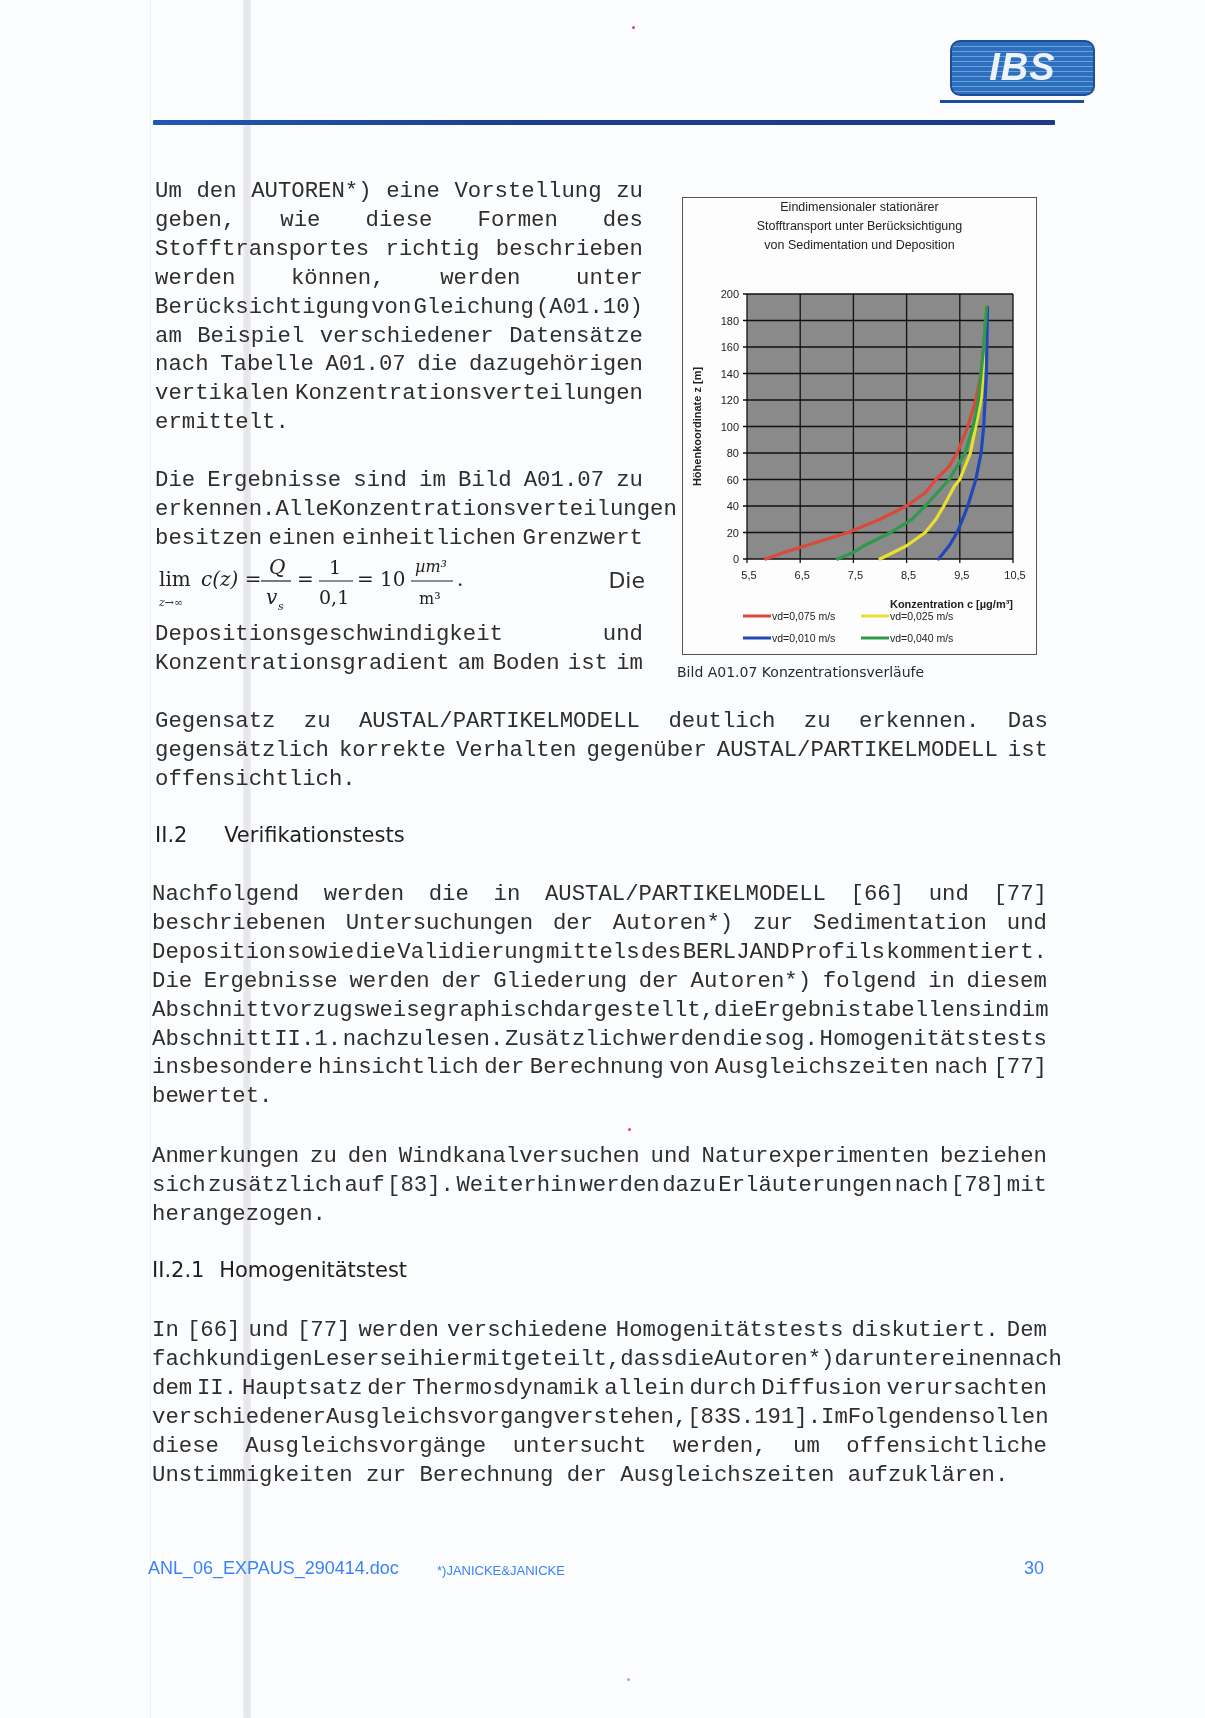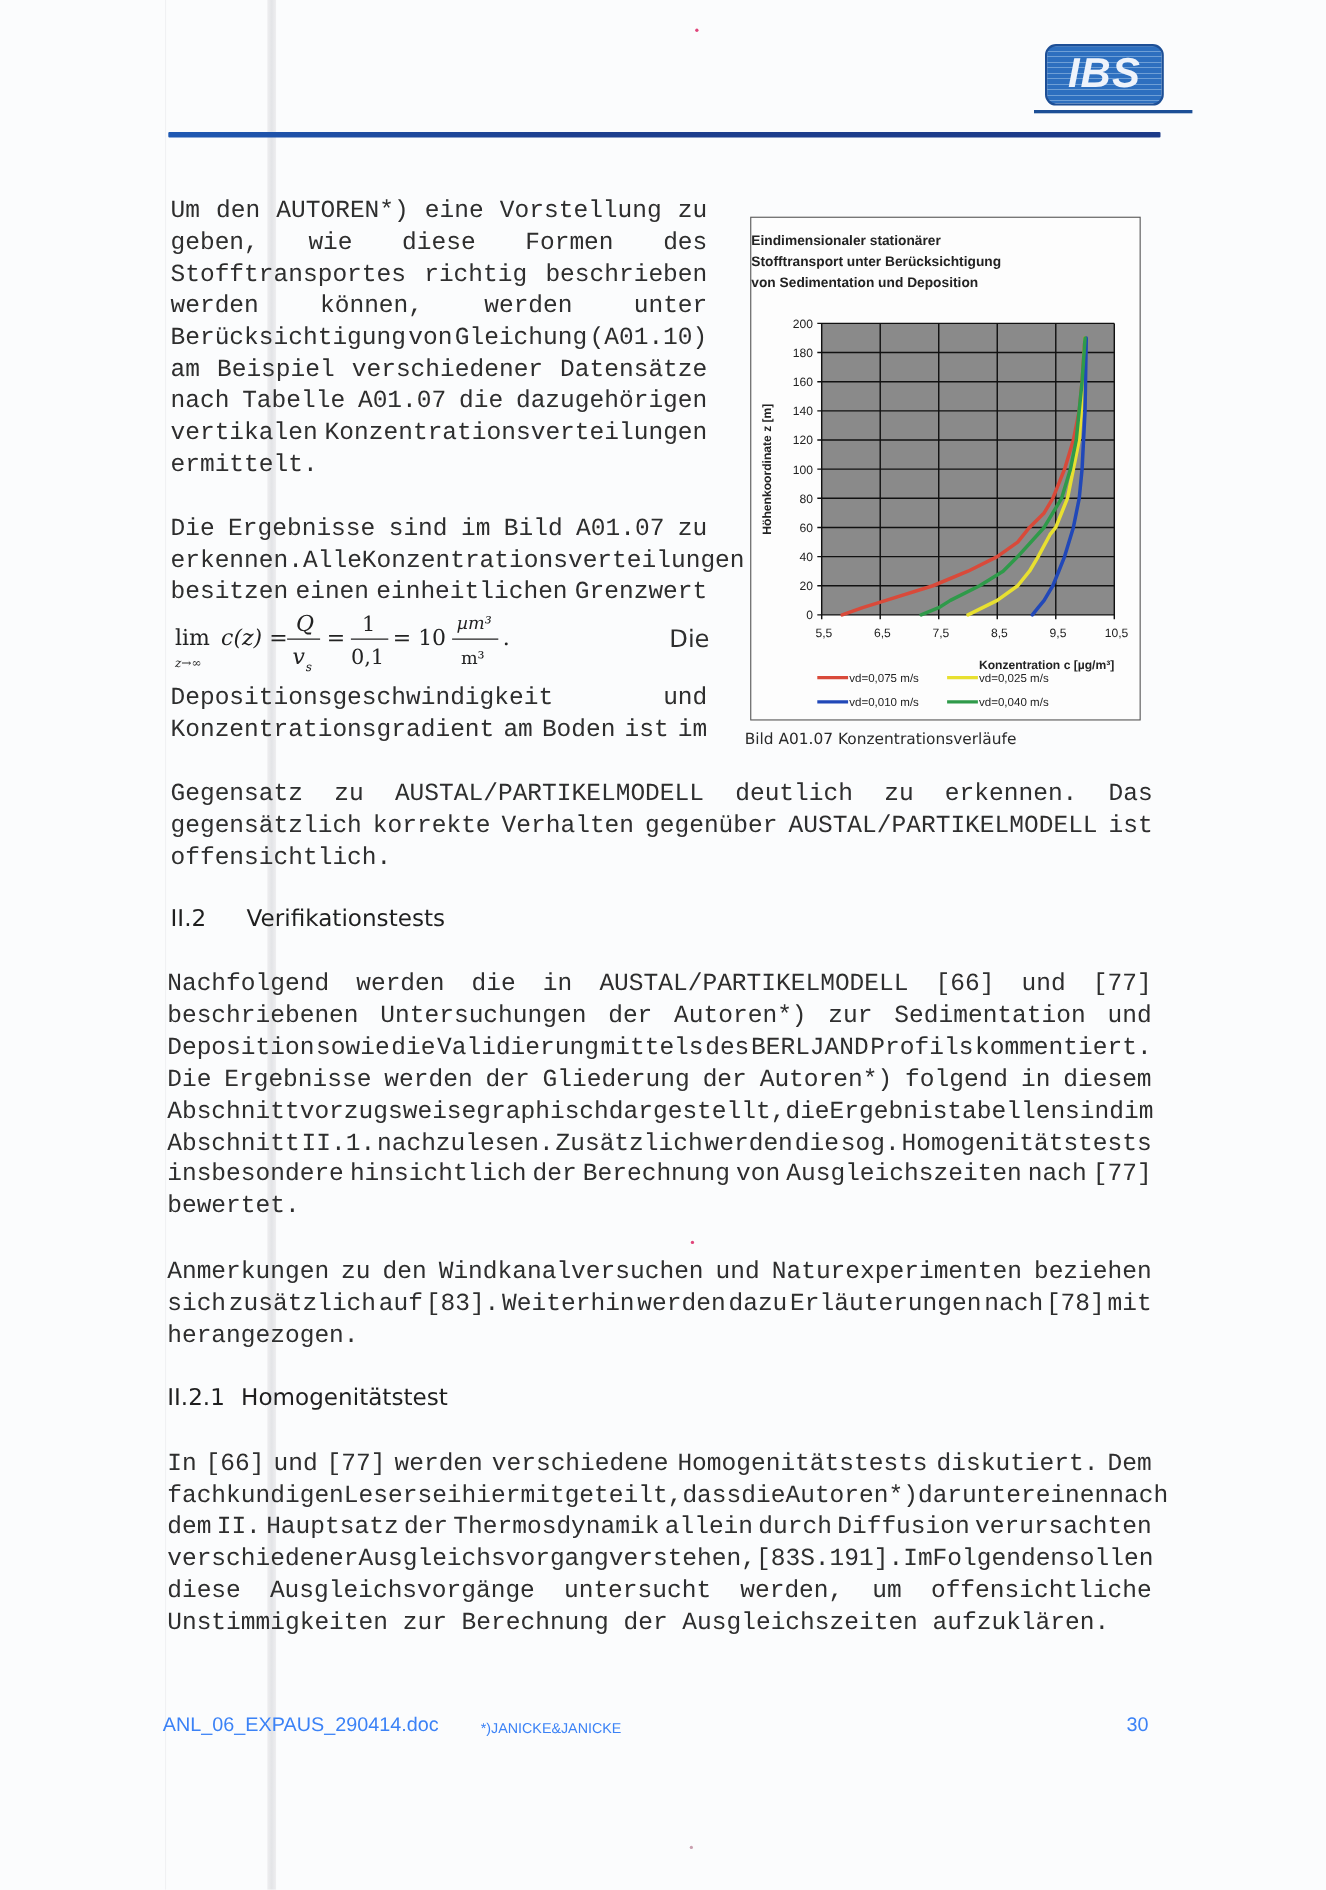--- a/index.html
+++ b/index.html
@@ -11,21 +11,21 @@
   }
   .scan-stripe {
     position:absolute; left:243px; top:0; width:8px; height:1718px;
     background:linear-gradient(90deg,#ececee 0%,#dfe0e3 50%,#ececee 100%);
     opacity:0.85;
   }
   .page-edge {
     position:absolute; left:150px; top:0; width:1px; height:1718px; background:#f0f1f3;
   }
   .logo {
-    position:absolute; left:950px; top:40px; width:108px; height:56px;
+    position:absolute; left:950px; top:40px; width:145px; height:56px;
     border-radius:10px;
     background:repeating-linear-gradient(180deg,#2d6fbf 0px,#2d6fbf 4px,#6e9fd6 4px,#6e9fd6 5px);
     border:2px solid #1d4f96;
     box-sizing:border-box;
   }
   .logo-text {
     position:absolute; left:0; right:0; top:4px; text-align:center;
     font-family:"Liberation Sans", sans-serif; font-style:italic; font-weight:bold;
     font-size:38px; color:#eef3fb; letter-spacing:1px;
   }
@@ -49,22 +49,22 @@
   }
   .formula {
     position:absolute; left:157px; top:552px; height:60px; width:490px;
     font-family:"DejaVu Serif", serif; color:#222;
   }
   .figure-box {
     position:absolute; left:682px; top:197px; width:355px; height:458px;
     border:1.5px solid #555; background:#fdfdfd; box-sizing:border-box;
   }
   .chart-title {
-    position:absolute; left:0; right:0; top:12px; text-align:left;
-    font-family:"Liberation Sans", sans-serif; font-weight:bold; font-size:12.5px;
+    position:absolute; left:0; right:0; top:0; text-align:center;
+    font-family:"Liberation Sans", sans-serif; font-weight:normal; font-size:12.5px;
     line-height:19px; color:#222;
   }
   .caption {
     position:absolute; left:677px; top:664px; font-size:14px; color:#2a2a2a;
     font-family:"DejaVu Sans", sans-serif;
   }
   .footer {
     position:absolute; top:1558px; font-family:Liberation Sans, sans-serif; color:#3b82f6;
   }
   .dot { position:absolute; width:3px; height:3px; border-radius:50%; background:#e0457b; }

